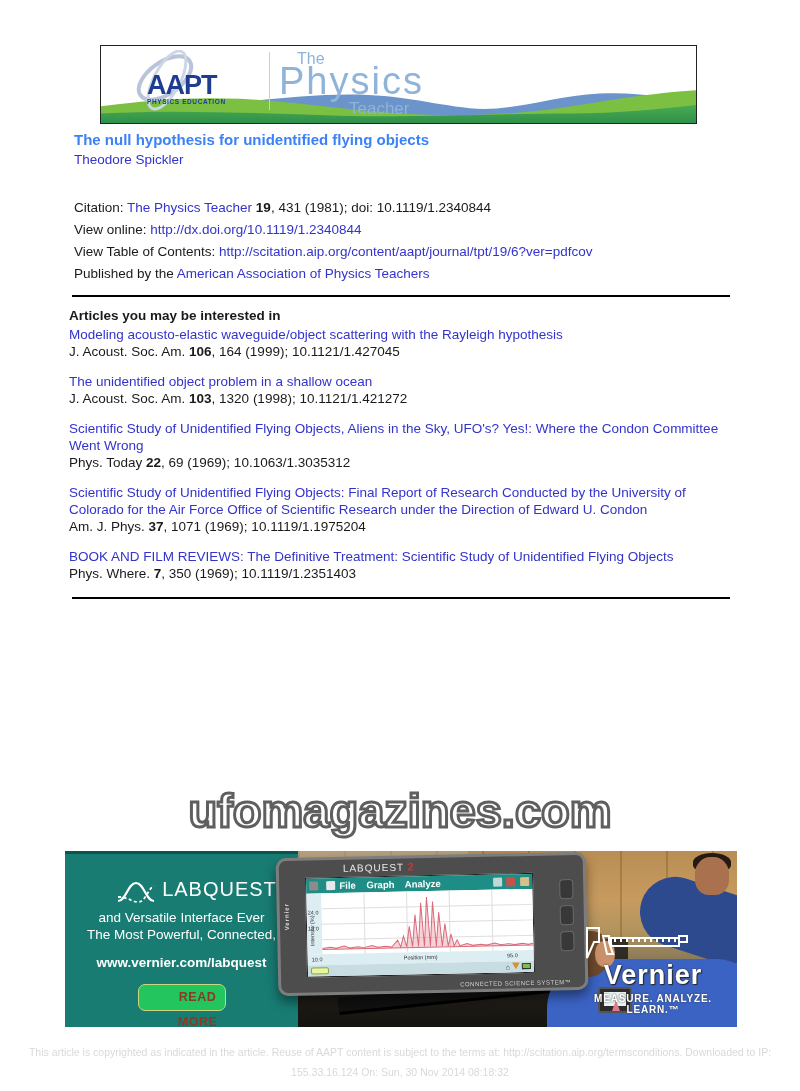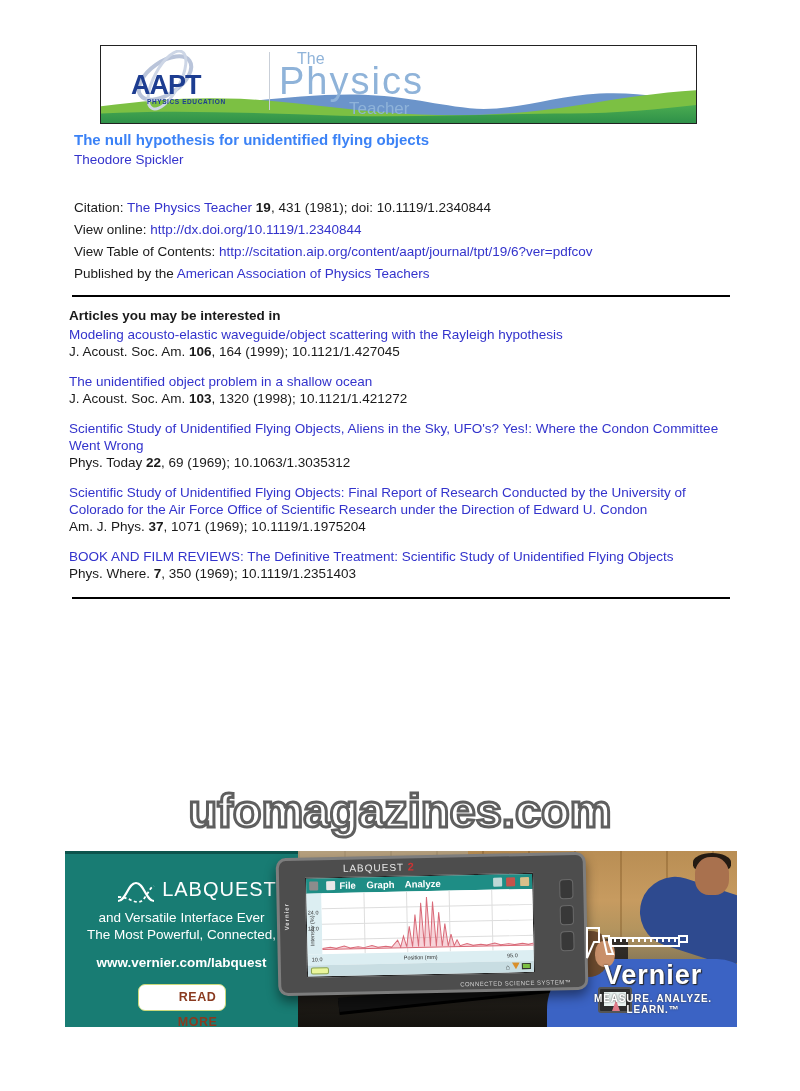--- a/index.html
+++ b/index.html
@@ -4,21 +4,21 @@
 <style>
   * { margin:0; padding:0; box-sizing:border-box; }
   body { background:#fff; font-family:"Liberation Sans", sans-serif; }
   .page { position:relative; width:800px; height:1091px; background:#fff; overflow:hidden; }
 
   
   .logo-box { position:absolute; left:100px; top:45px; width:597px; height:79px; border:1px solid #222; background:#fff; overflow:hidden; }
   .logo-waves { position:absolute; left:0; bottom:0; width:100%; height:40px; }
   .aapt-wrap { position:absolute; left:18px; top:6px; width:140px; height:66px; }
   .aapt-swirl { position:absolute; left:6px; top:-2px; }
-  .aapt-text { position:absolute; left:12px; top:18px; color:#1d3d91; font-weight:bold; font-size:27px; letter-spacing:-1px; }
+  .aapt-text { position:absolute; left:28px; top:18px; color:#1d3d91; font-weight:bold; font-size:27px; letter-spacing:-1px; }
   .aapt-sub { position:absolute; left:28px; top:46px; color:#1d3d91; font-size:6.5px; font-weight:bold; letter-spacing:.6px; }
   .logo-divider { position:absolute; left:168px; top:6px; width:1px; height:58px; background:#c9cfd8; }
   .j-the { position:absolute; left:196px; top:4px; color:#8fb3d9; font-size:16px; }
   .j-physics { position:absolute; left:178px; top:14px; color:#8fb3d9; font-size:38px; letter-spacing:2px; font-weight:400; }
   .j-teacher { position:absolute; left:248px; top:53px; color:#8fb3d9; font-size:17px; }
 
   
   .art-title { position:absolute; left:74px; top:131px; font-size:15px; font-weight:bold; color:#3b82f6; }
   .art-author { position:absolute; left:74px; top:152px; font-size:13.5px; color:#3333cc; }
 
@@ -43,21 +43,21 @@
   
   .banner { position:absolute; left:65px; top:851px; width:672px; height:176px; overflow:hidden; background:#3a352c; }
   .ad-left { position:absolute; left:0; top:0; width:233px; height:100%; background:#187c73; border-top:3px solid #0d544d; z-index:3; }
   .lq-logo-row { position:absolute; left:0; top:22px; width:100%; text-align:right; color:#fff; }
   .lq-curves { vertical-align:middle; margin-right:6px; }
   .lq-name { font-size:20px; letter-spacing:1px; color:#fff; }
   .lq-reg { font-size:8px; vertical-align:super; color:#fff; }
   .lq-num { font-size:22px; color:#e0a23e; font-weight:bold; margin-left:3px; }
   .lq-tagline { position:absolute; left:0; top:55px; width:100%; text-align:center; color:#fff; font-size:13.5px; line-height:17px; }
   .lq-url { position:absolute; left:0; top:101px; width:100%; text-align:center; color:#fff; font-size:13.5px; font-weight:bold; }
-  .cta-btn { position:absolute; left:73px; top:130px; width:88px; height:27px; background:#ffffff; border:1px solid #c9d87a; border-radius:7px;
+  .cta-btn { position:absolute; left:73px; top:130px; width:88px; height:27px; background:#22c55e; border:1px solid #c9d87a; border-radius:7px;
     color:#8a3a20; font-size:12.5px; font-weight:bold; letter-spacing:.5px; text-align:center; line-height:25px; cursor:pointer;padding-left:31px; }
 
   
   .photo { position:absolute; left:233px; top:0; right:0; bottom:0; background:linear-gradient(180deg,#b98e54 0%,#c79b60 28%,#b3945e 45%,#8a7a58 62%,#3a352c 85%,#26221c 100%); z-index:1; }
   .cabinets { position:absolute; left:0; top:0; right:0; height:95px; background:repeating-linear-gradient(90deg, rgba(120,80,30,.35) 0 2px, rgba(0,0,0,0) 2px 46px); }
   .wall { position:absolute; left:0; top:0; width:170px; height:110px; background:#b3aea1; opacity:.55; }
   .bench { position:absolute; left:0; bottom:0; width:330px; height:90px; background:linear-gradient(180deg,#35302a,#15130f); clip-path:polygon(0 28%, 100% 0, 100% 100%, 0 100%); }
   .track { position:absolute; left:40px; bottom:28px; width:250px; height:14px; background:#111; transform:rotate(-6deg); box-shadow:0 3px 0 #000; }
   .man-head { position:absolute; right:8px; top:6px; width:34px; height:38px; background:#a9714e; border-radius:45% 45% 40% 40%; }
   .man-hair { position:absolute; right:6px; top:2px; width:38px; height:18px; background:#241a12; border-radius:50% 50% 30% 30%; }
@@ -281,14 +281,18 @@
           <rect x="32" y="12" width="68" height="8"></rect>
           <path d="M36 12 v4 M42 12 v4 M48 12 v4 M54 12 v4 M60 12 v4 M66 12 v4 M72 12 v4 M78 12 v4 M84 12 v4 M90 12 v4 M96 12 v4"></path>
           <path d="M100 10 h8 v6 h-8 z"></path>
         </g>
       </svg>
       <div class="vern-name">Vernier</div>
       <div class="vern-tag">MEASURE. ANALYZE. LEARN.™</div>
     </div>
   </div>
 
+  <div class="footer">
+    <div>This article is copyrighted as indicated in the article. Reuse of AAPT content is subject to the terms at: http://scitation.aip.org/termsconditions. Downloaded to IP:</div>
+    <div>155.33.16.124 On: Sun, 30 Nov 2014 08:18:32</div>
+  </div>
 
 </div>
 
 </body></html>

